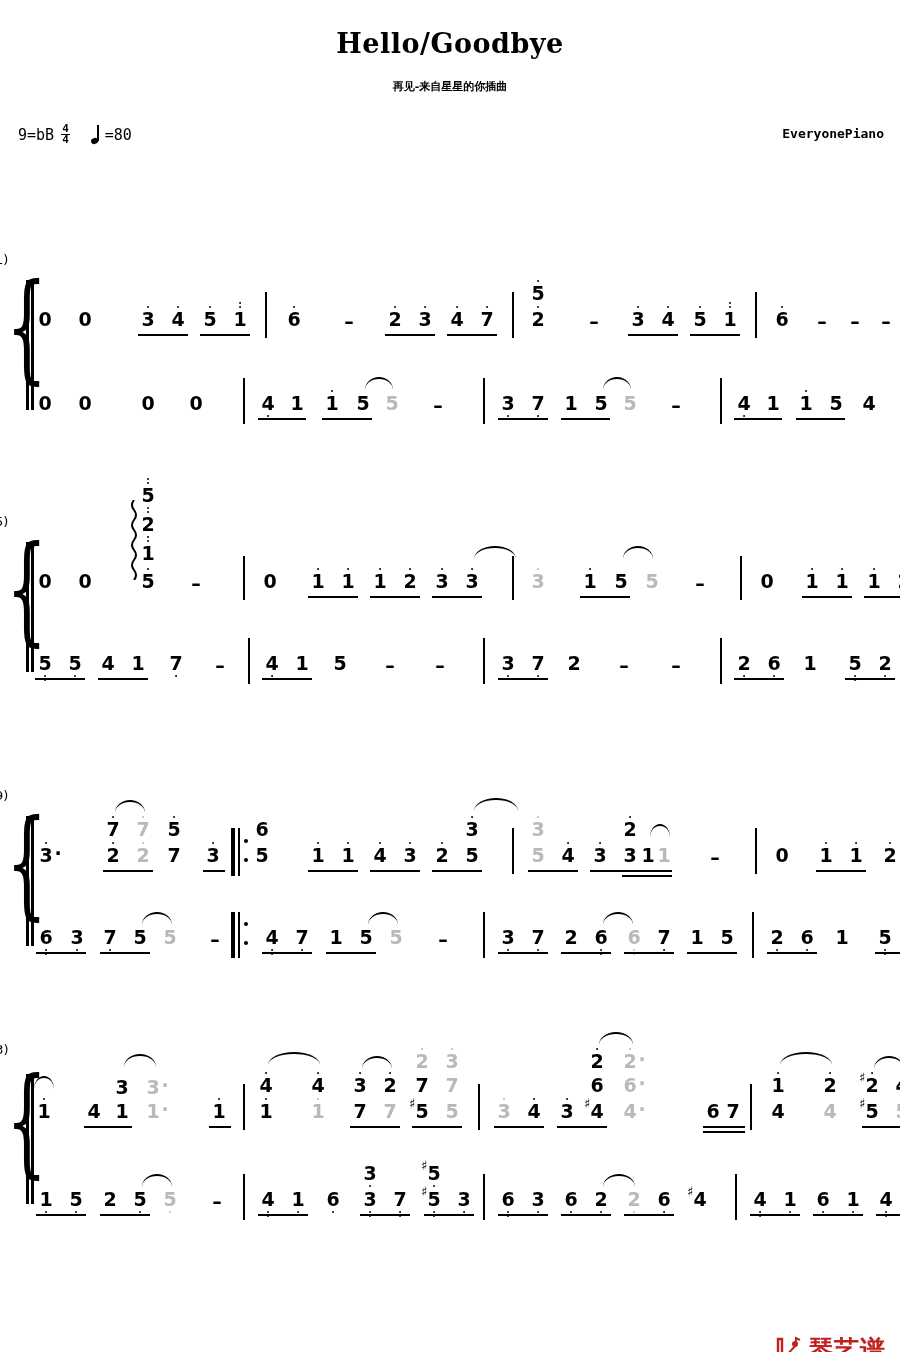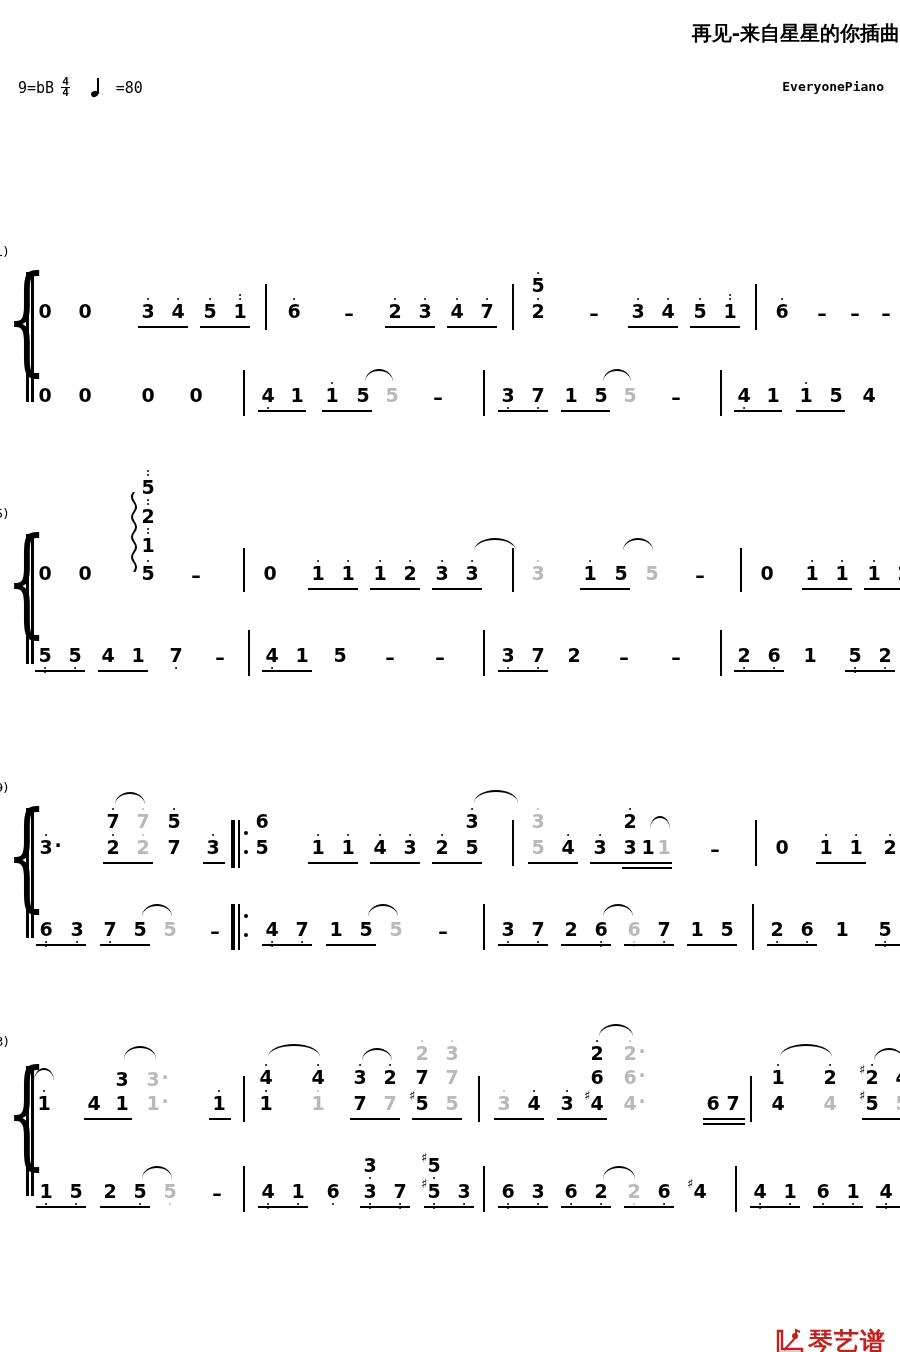--- a/index.html
+++ b/index.html
@@ -17,44 +17,44 @@
   
   .title{
     text-align:center;
     font-family:"DejaVu Serif", serif;
     font-size:27px;
     font-weight:700;
     letter-spacing:.5px;
     margin-top:28px;
   }
   .subtitle{
-    text-align:right;
+    text-align:center;
     font-family:"DejaVu Sans", sans-serif;
-    font-size:20px;
+    font-size:11px;
     font-weight:600;
     margin-top:20px;
   }
   .meta-row{
     position:relative;
     height:40px;
     margin-top:24px;
   }
   .keysig{
     position:absolute;left:18px;top:6px;
     font-family:"DejaVu Sans Mono", monospace;
     font-size:15px;
     display:flex;align-items:center;gap:7px;
   }
   .timesig{
     display:inline-flex;flex-direction:column;
     line-height:.92;font-size:11px;font-weight:700;
     text-align:center;
   }
   .timesig span:first-child{border-bottom:1.4px solid #000;padding:0 1px;}
-  .tempo{display:inline-flex;align-items:flex-end;gap:16px;margin-left:14px;font-size:15px;}
+  .tempo{display:inline-flex;align-items:flex-end;gap:5px;margin-left:14px;font-size:15px;}
   .qnote{position:relative;display:inline-block;width:9px;height:17px;}
   .qnote i{position:absolute;left:0;bottom:0;width:7px;height:5.5px;background:#000;border-radius:50%;transform:rotate(-20deg);}
   .qnote b{position:absolute;right:1px;bottom:3px;width:1.6px;height:16px;background:#000;}
   .credit{
     position:absolute;right:16px;top:8px;
     font-family:"DejaVu Sans Mono", monospace;
     font-size:13px;font-weight:700;letter-spacing:0px;
   }
 
   
@@ -140,20 +140,21 @@
   .logo .cn{
     font-family:"DejaVu Sans", sans-serif;
     font-size:25px;font-weight:700;color:#c0231f;letter-spacing:1px;
   }
 </style>
 </head>
 <body>
 
 <div class="sheet">
 
+  <div class="title">Hello/Goodbye</div>
   <div class="subtitle">再见-来自星星的你插曲</div>
 
   <div class="meta-row">
     <div class="keysig">
       <span>9=bB</span>
       <span class="timesig">
         <span>4</span>
         <span>4</span>
       </span>
       <span class="tempo">

